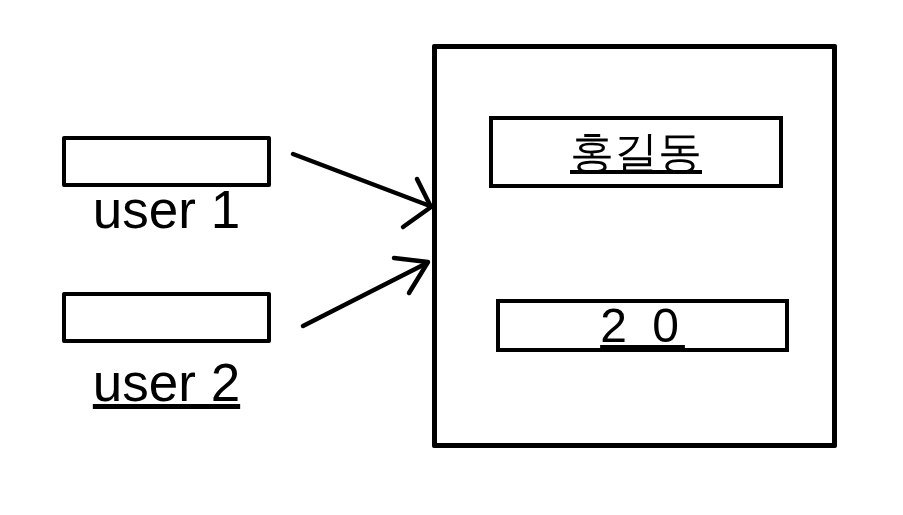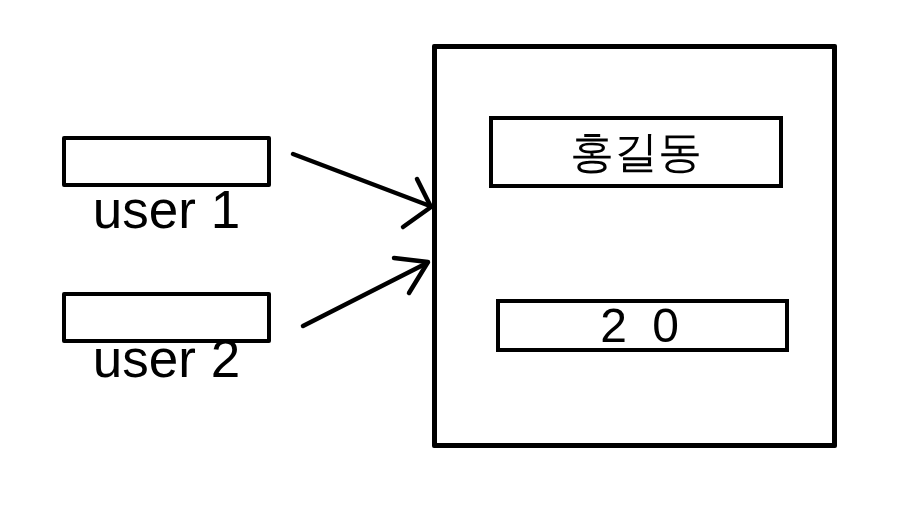--- a/index.html
+++ b/index.html
@@ -61,20 +61,21 @@
     border-radius: 2px;
   }
   .field-box {
     position: absolute;
     box-sizing: border-box;
     border: 4px solid #000000;
     background: #ffffff;
     display: flex;
     align-items: center;
     justify-content: center;
+    text-decoration: underline;
   }
   .field-name {
     left: 489px;
     top: 116px;
     width: 294px;
     height: 72px;
     font-size: 44px;
   }
   .field-age {
     left: 496px;
@@ -98,21 +99,21 @@
     <g>
       <line x1="303" y1="326" x2="427" y2="263"></line>
       <polyline points="394,258 428,262 409,293"></polyline>
     </g>
   </svg>
 
   <div class="input-box" style="left:62px; top:136px;"></div>
   <div class="input-label" style="top:183px;">user 1</div>
 
   <div class="input-box" style="left:62px; top:292px;"></div>
-  <div class="input-label" style="top:332px;">user 2</div>
+  <div class="input-label" style="top:356px;text-decoration:underline;">user 2</div>
 
   <div class="record-box"></div>
 
   <div class="field-box field-name">
     <span>홍길동</span>
   </div>
 
   <div class="field-box field-age">
     <span>2 0</span>
   </div>

